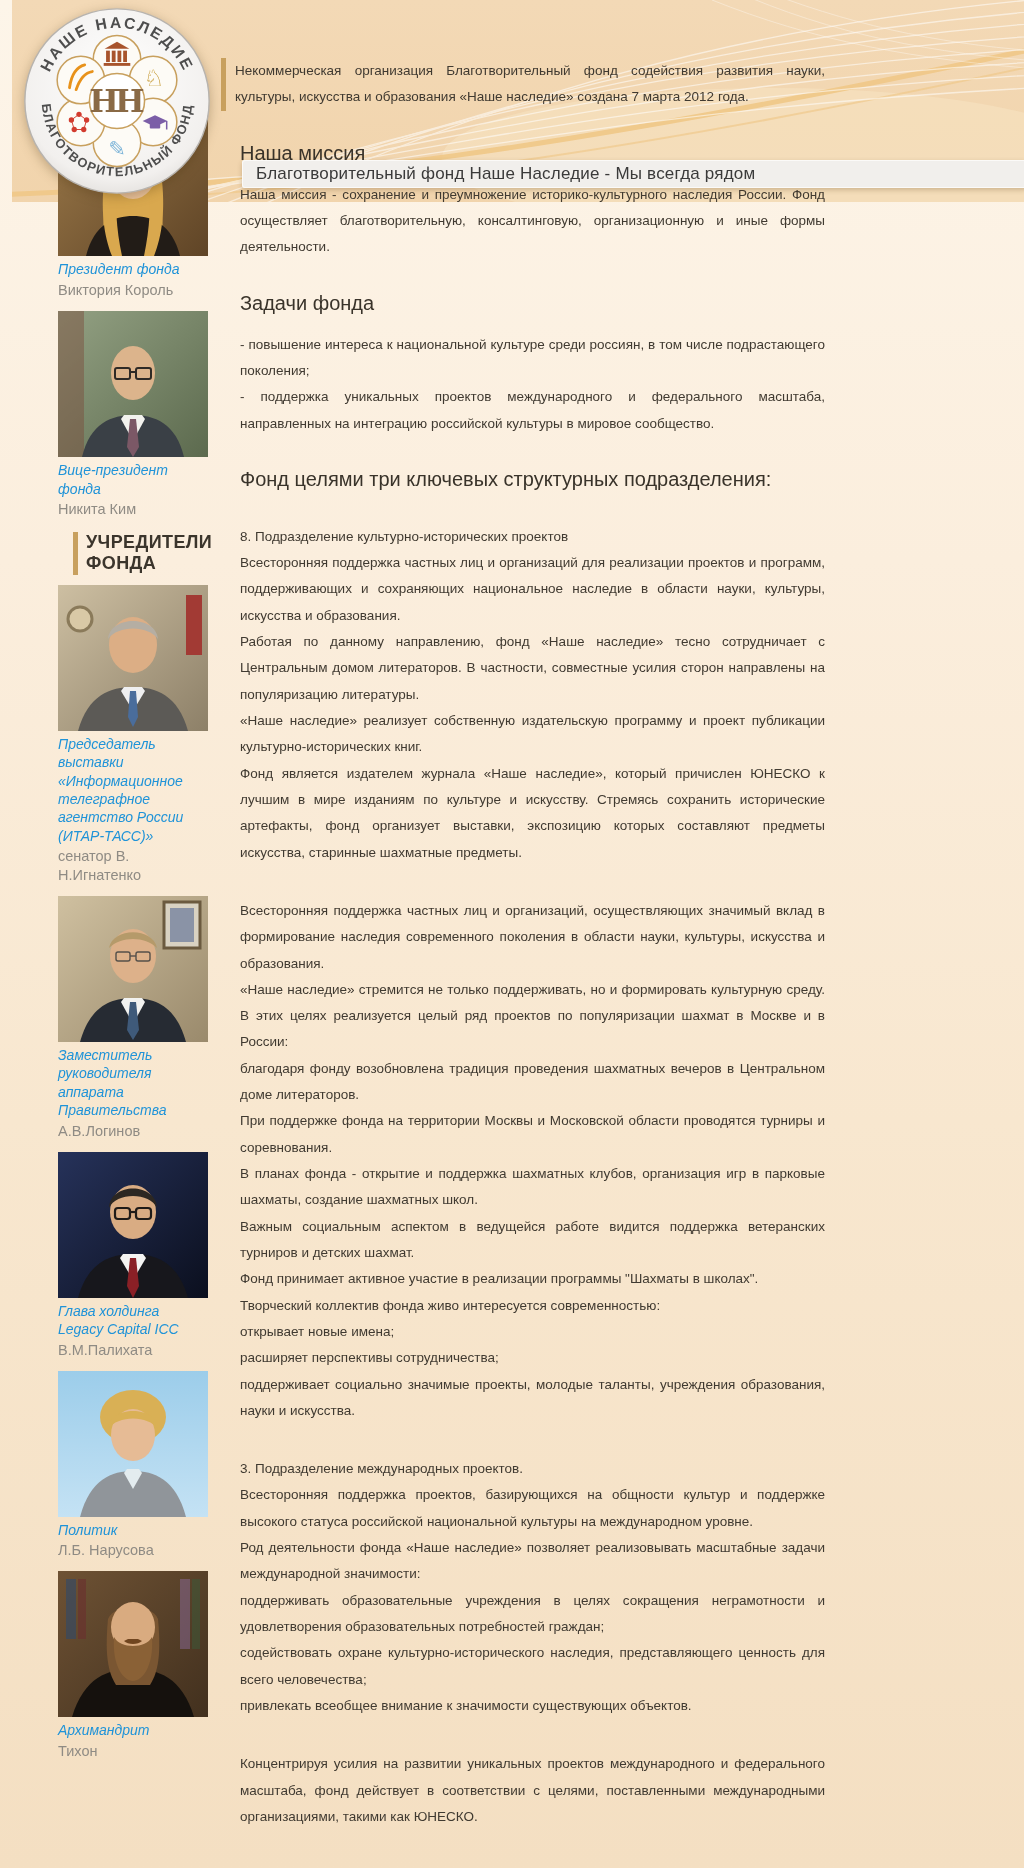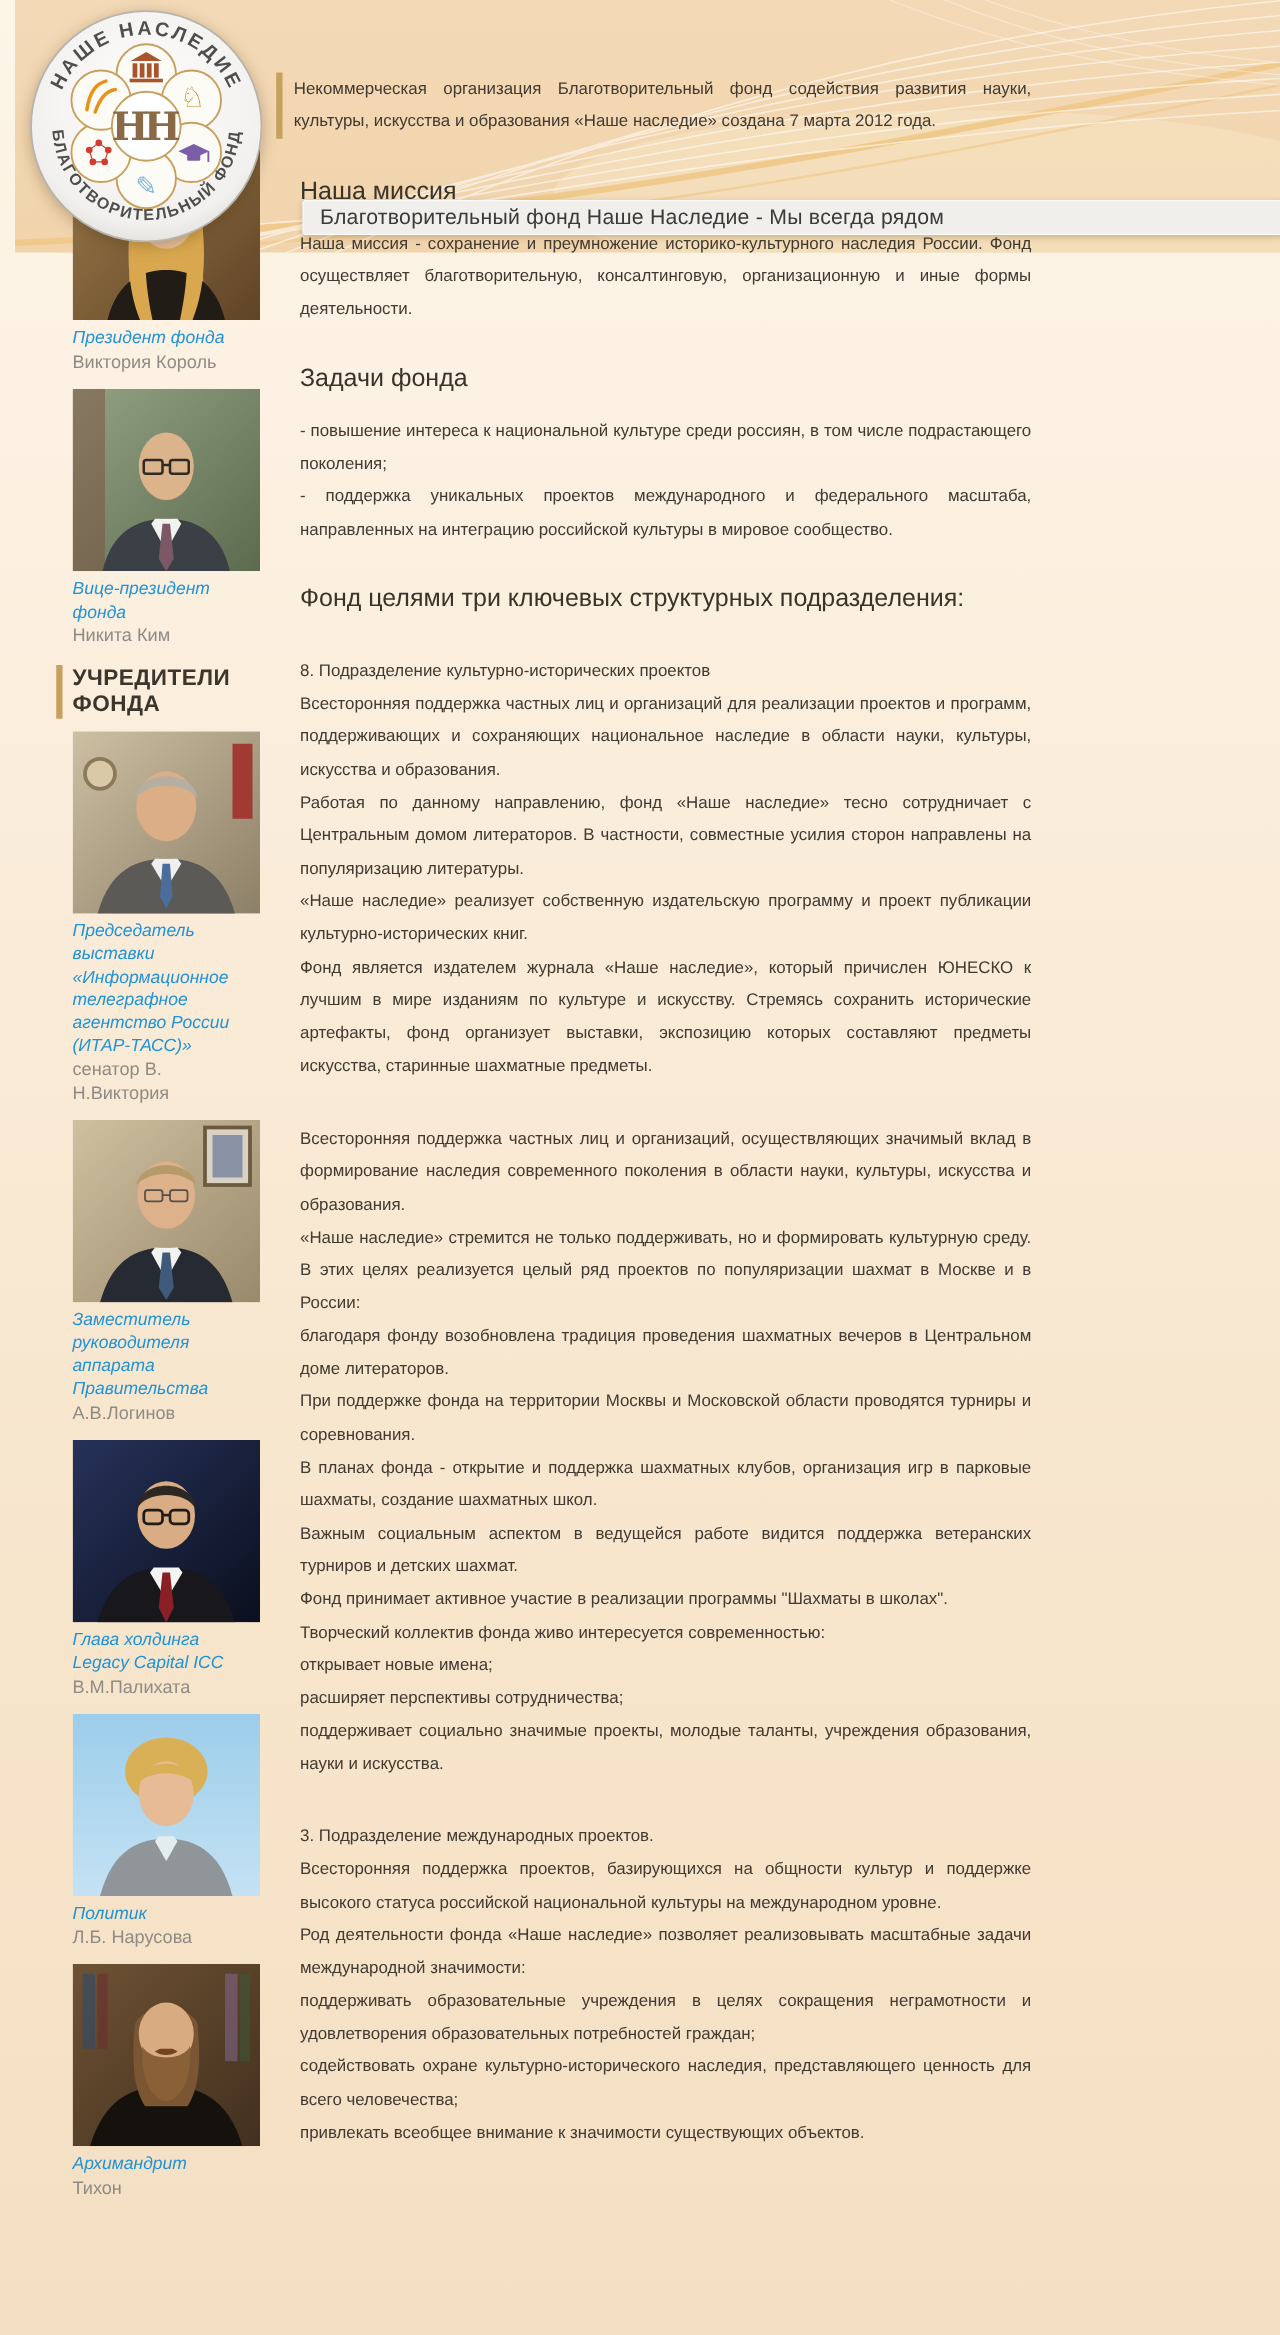--- a/index.html
+++ b/index.html
@@ -22,21 +22,21 @@
   .logo svg{display:block;}
   
   .content{position:relative;display:flex;padding-left:45px;z-index:2;}
   aside.sidebar{width:163px;flex:none;}
   main.main{width:585px;margin-left:32px;}
   
   .side-head{font-size:18px;line-height:1.18;font-weight:bold;color:#3b352c;
              text-transform:uppercase;letter-spacing:.4px;
              border-left:5px solid #c8a05e;padding-left:8px;margin:0 0 10px 0;}
   .side-head.first{margin-top:58px;}
-  .side-head.second{margin-top:14px;}
+  .side-head.second{margin-top:14px;margin-left:28px;}
   figure.person{margin:0 0 12px 13px;padding:0;}
   .photo{width:150px;height:146px;overflow:hidden;}
   .photo svg{display:block;width:150px;height:146px;}
   .role{display:block;margin-top:4px;font-size:14px;line-height:1.32;color:#1f93d8;
         text-decoration:none;cursor:pointer;font-style:italic;}
   .pname{margin-top:2px;font-size:14.5px;line-height:1.25;color:#8f8b84;}
   
   main.main{color:#403a31;font-size:13.5px;line-height:1.95;}
   .intro{margin:58px 0 0 -19px;border-left:5px solid #c8a05e;padding-left:9px;
          text-align:justify;}
@@ -217,21 +217,21 @@
             <circle cx="22" cy="34" r="12" fill="#d9c9a6" stroke="#8a7a5a" stroke-width="3"></circle>
             <rect x="128" y="10" width="16" height="60" fill="#a23a34"></rect>
             <path d="M20,146 C30,110 52,102 75,102 C98,102 120,110 130,146 Z" fill="#5c5a56"></path>
             <path d="M63,106 L75,126 L87,106 L84,102 L66,102 Z" fill="#efeff0"></path>
             <path d="M72,106 L78,106 L80,132 L75,142 L70,132 Z" fill="#4a6d9c"></path>
             <ellipse cx="75" cy="60" rx="24" ry="28" fill="#dcae85"></ellipse>
             <path d="M50,54 C52,30 98,30 100,54 C90,40 60,40 50,54 Z" fill="#b5aea3"></path>
           </svg>
         </div>
         <a class="role">Председатель выставки «Информационное телеграфное агентство России (ИТАР-ТАСС)»</a>
-        <div class="pname">сенатор В. Н.Виктория</div>
+        <div class="pname">сенатор В. Н.Игнатенко</div>
       </figure>
 
       <figure class="person">
         <div class="photo">
           <svg viewBox="0 0 150 146" preserveAspectRatio="none">
             <defs>
                 <linearGradient id="g4" x1="0" y1="0" x2="1" y2="1">
               <stop offset="0" stop-color="#cfc0a0"></stop>
                   <stop offset="1" stop-color="#9a8a6c"></stop>
                 </linearGradient>
@@ -364,17 +364,18 @@
 
       <section class="sec">
         <p>3. Подразделение международных проектов.</p>
         <p>Всесторонняя поддержка проектов, базирующихся на общности культур и  поддержке высокого статуса российской национальной культуры на международном уровне.</p>
         <p>Род деятельности фонда «Наше наследие» позволяет реализовывать масштабные задачи международной значимости:</p>
         <p>поддерживать образовательные учреждения в целях сокращения неграмотности и удовлетворения образовательных потребностей граждан;</p>
         <p>содействовать охране культурно-исторического наследия, представляющего ценность для всего человечества;</p>
         <p>привлекать всеобщее внимание к значимости существующих  объектов.</p>
       </section>
 
+      <p class="gap-top">Концентрируя усилия на развитии уникальных проектов международного и федерального масштаба, фонд действует в соответствии с целями, поставленными международными организациями, такими как ЮНЕСКО.</p>
 
     </main>
   </div>
 
 </div>
 
 </body></html>

